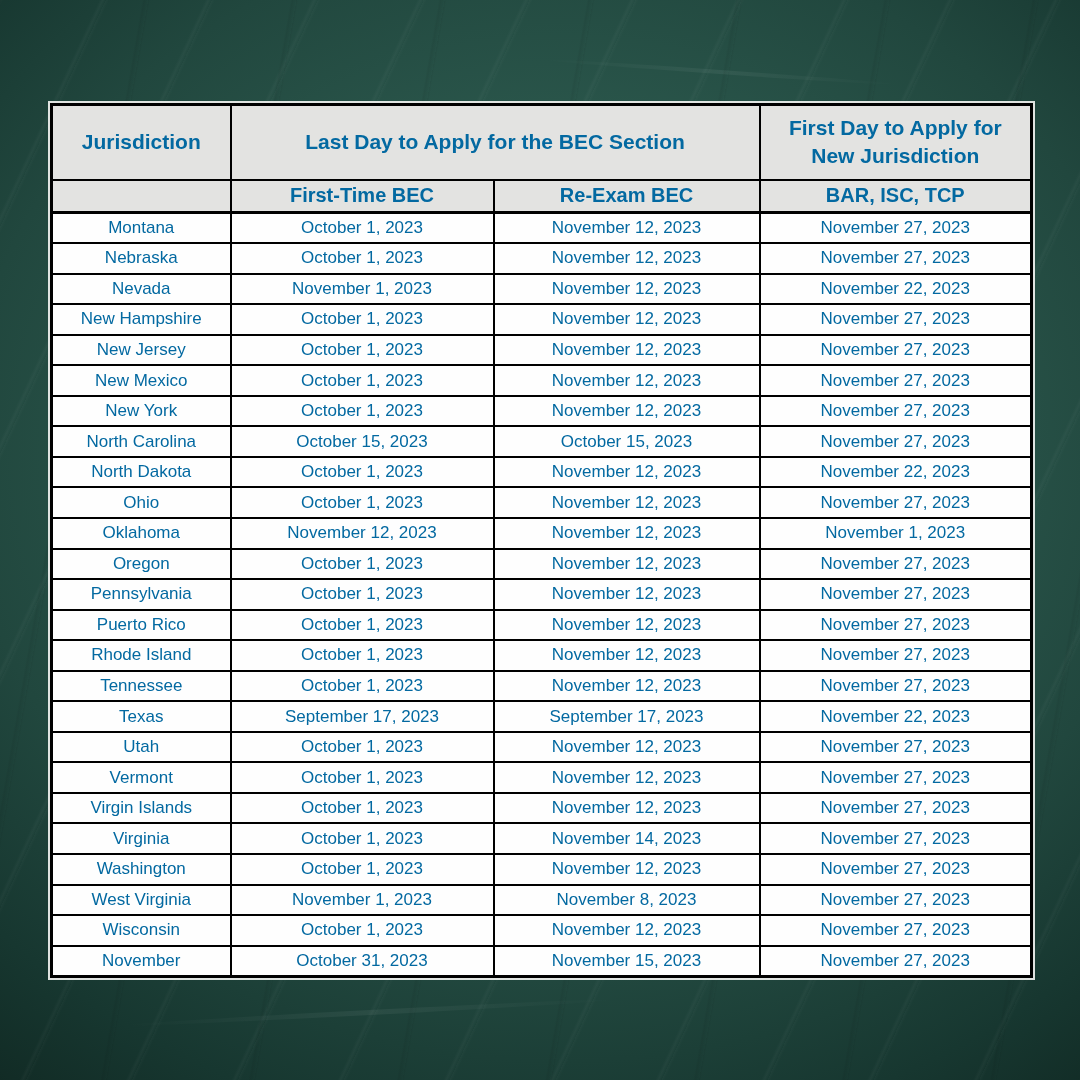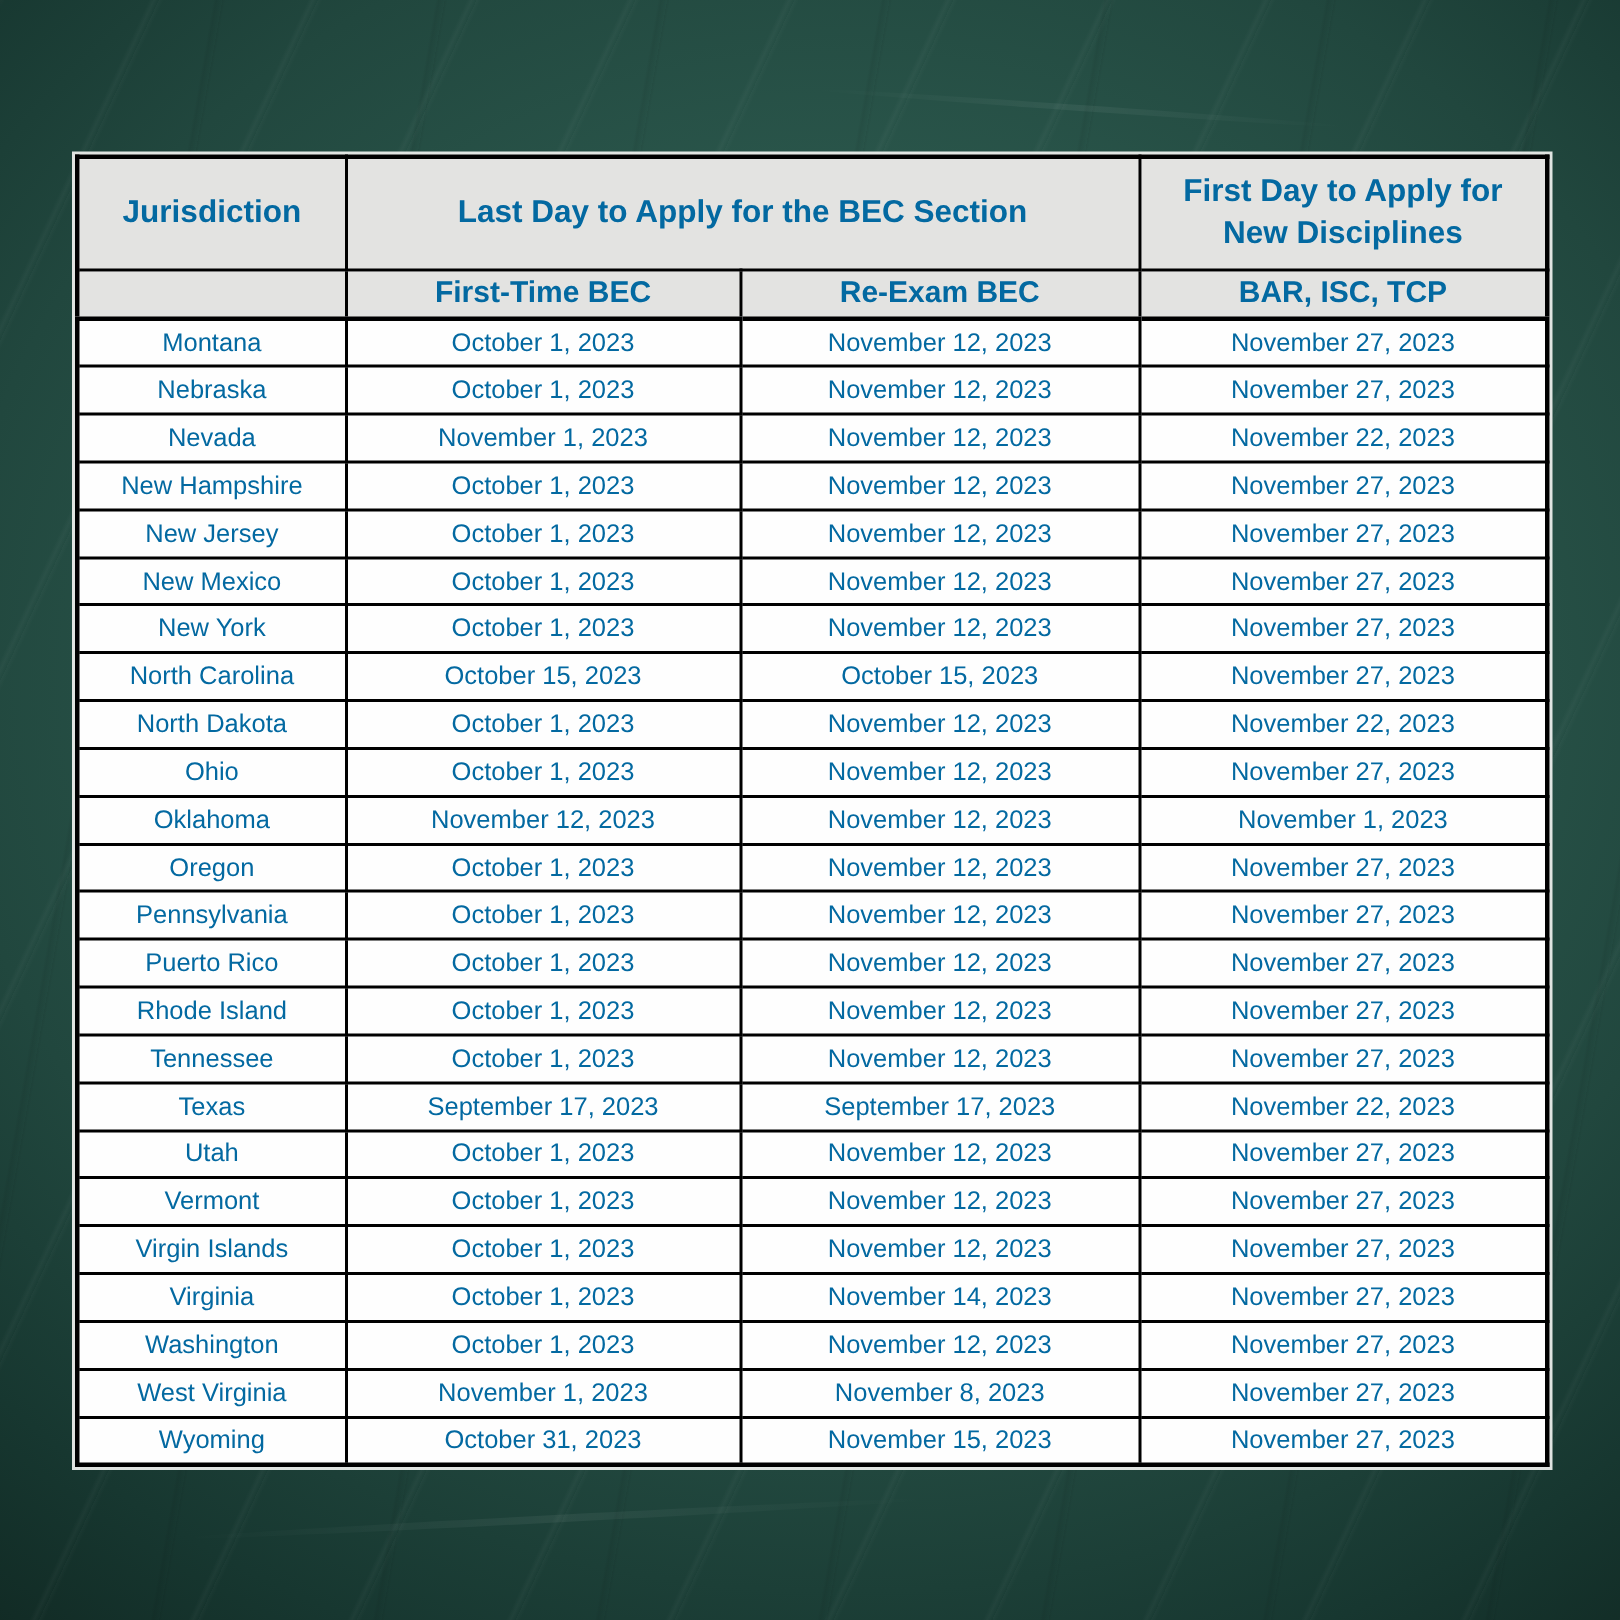--- a/index.html
+++ b/index.html
@@ -81,21 +81,21 @@
   <colgroup>
     <col class="c1">
       <col class="c2">
       <col class="c3">
       <col class="c4">
   </colgroup>
   <thead>
     <tr class="group-header">
       <th>Jurisdiction</th>
       <th colspan="2">Last Day to Apply for the BEC Section</th>
-      <th>First Day to Apply for New Disciplines</th>
+      <th>First Day to Apply for New Jurisdiction</th>
     </tr>
     <tr class="sub-header">
       <th></th>
       <th>First-Time BEC</th>
       <th>Re-Exam BEC</th>
       <th>BAR, ISC, TCP</th>
     </tr>
   </thead>
   <tbody>
       <tr>
@@ -230,19 +230,25 @@
         <td>November 12, 2023</td>
         <td>November 27, 2023</td>
       </tr>
       <tr>
         <td>West Virginia</td>
         <td>November 1, 2023</td>
         <td>November 8, 2023</td>
         <td>November 27, 2023</td>
       </tr>
       <tr>
-        <td>Wyoming</td>
+        <td>Wisconsin</td>
+        <td>October 1, 2023</td>
+        <td>November 12, 2023</td>
+        <td>November 27, 2023</td>
+      </tr>
+      <tr>
+        <td>November</td>
         <td>October 31, 2023</td>
         <td>November 15, 2023</td>
         <td>November 27, 2023</td>
       </tr>
     </tbody>
 </table>
 
 </body></html>

